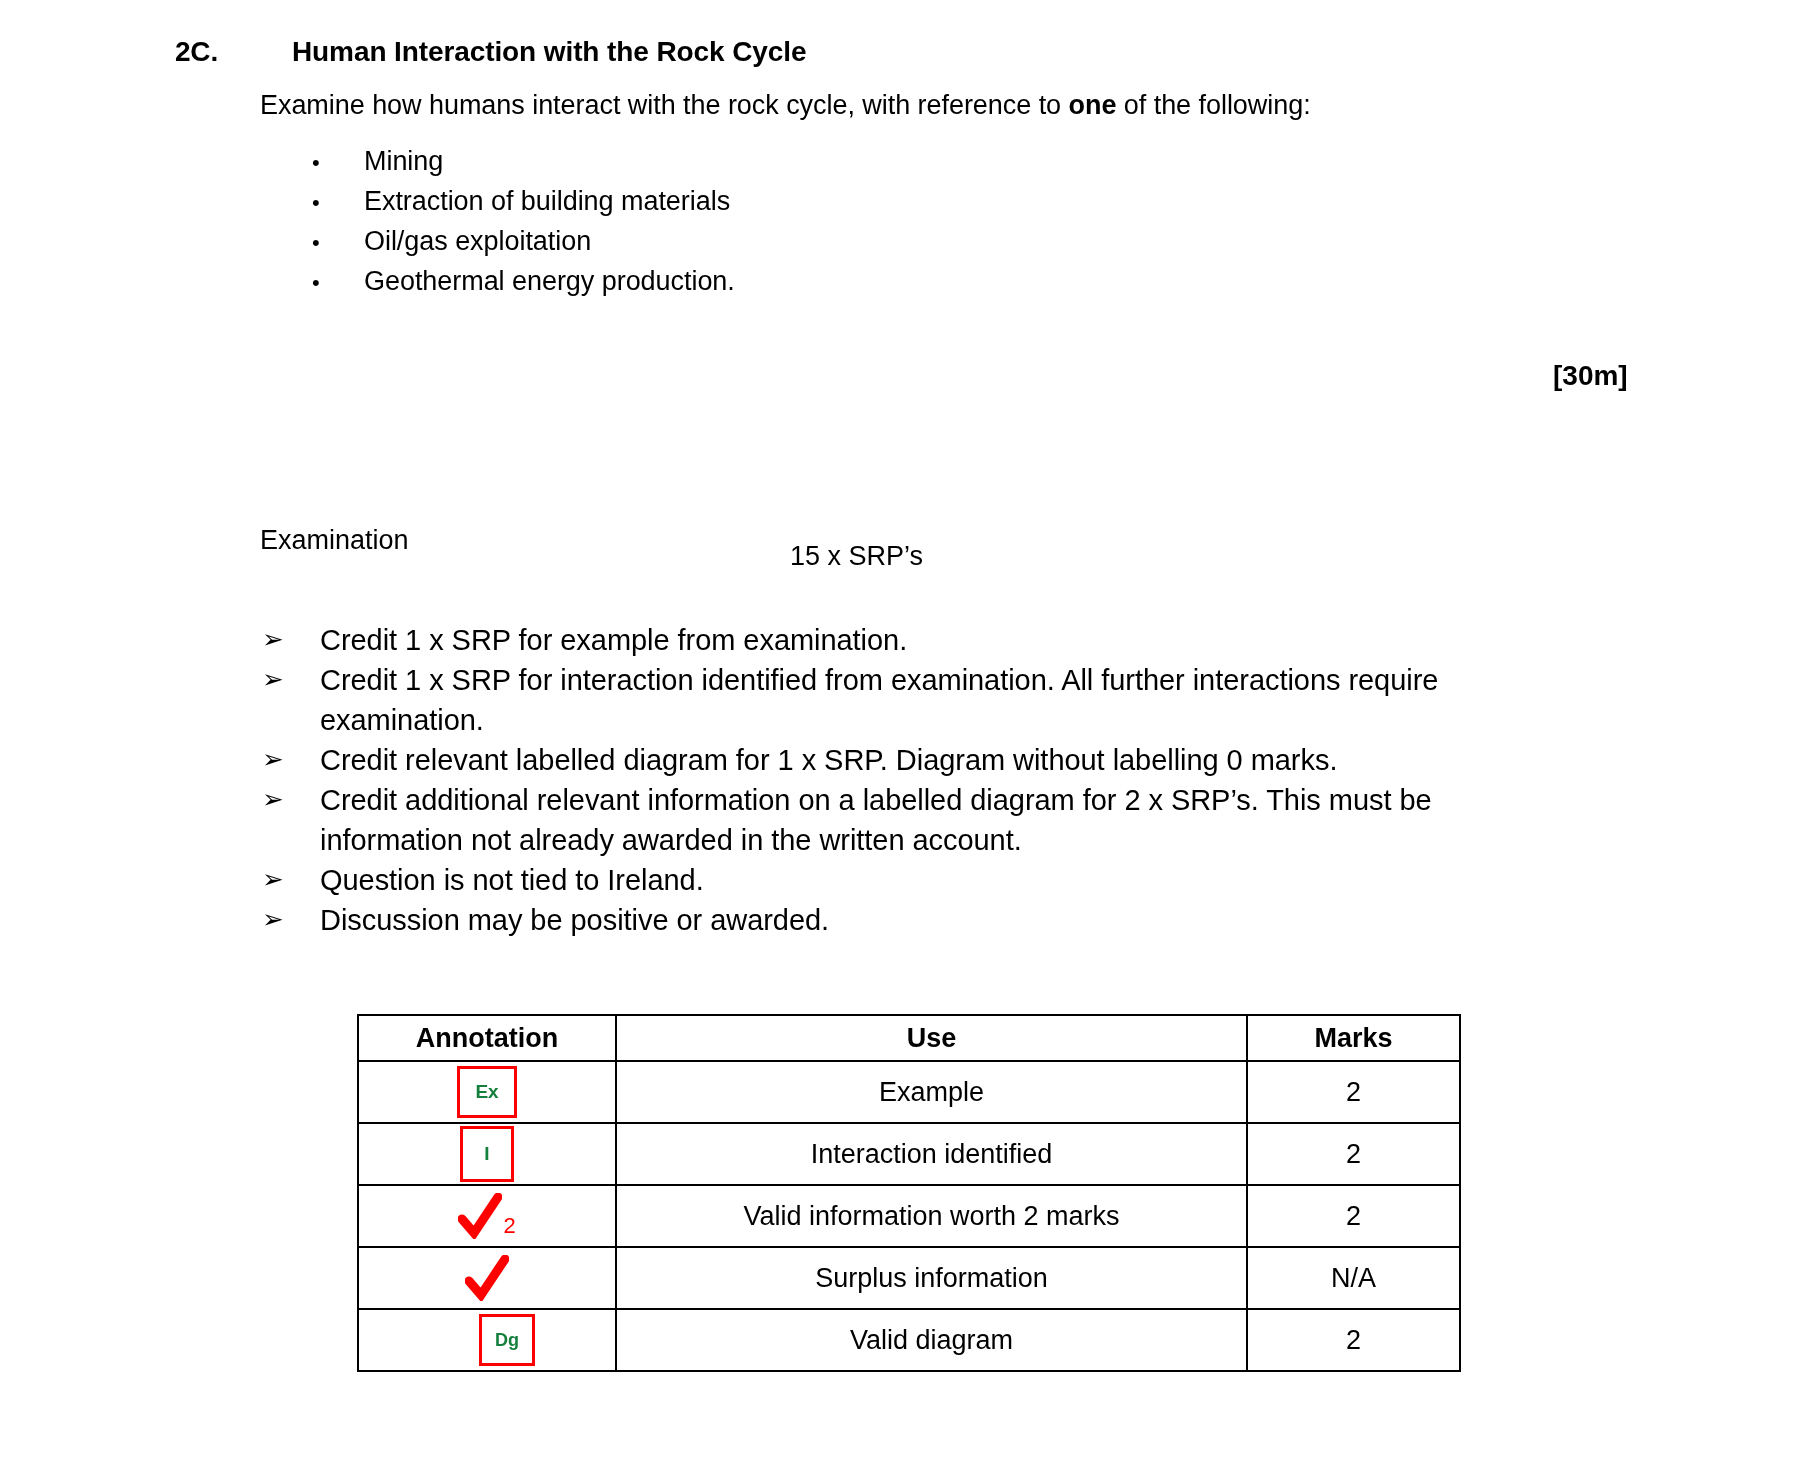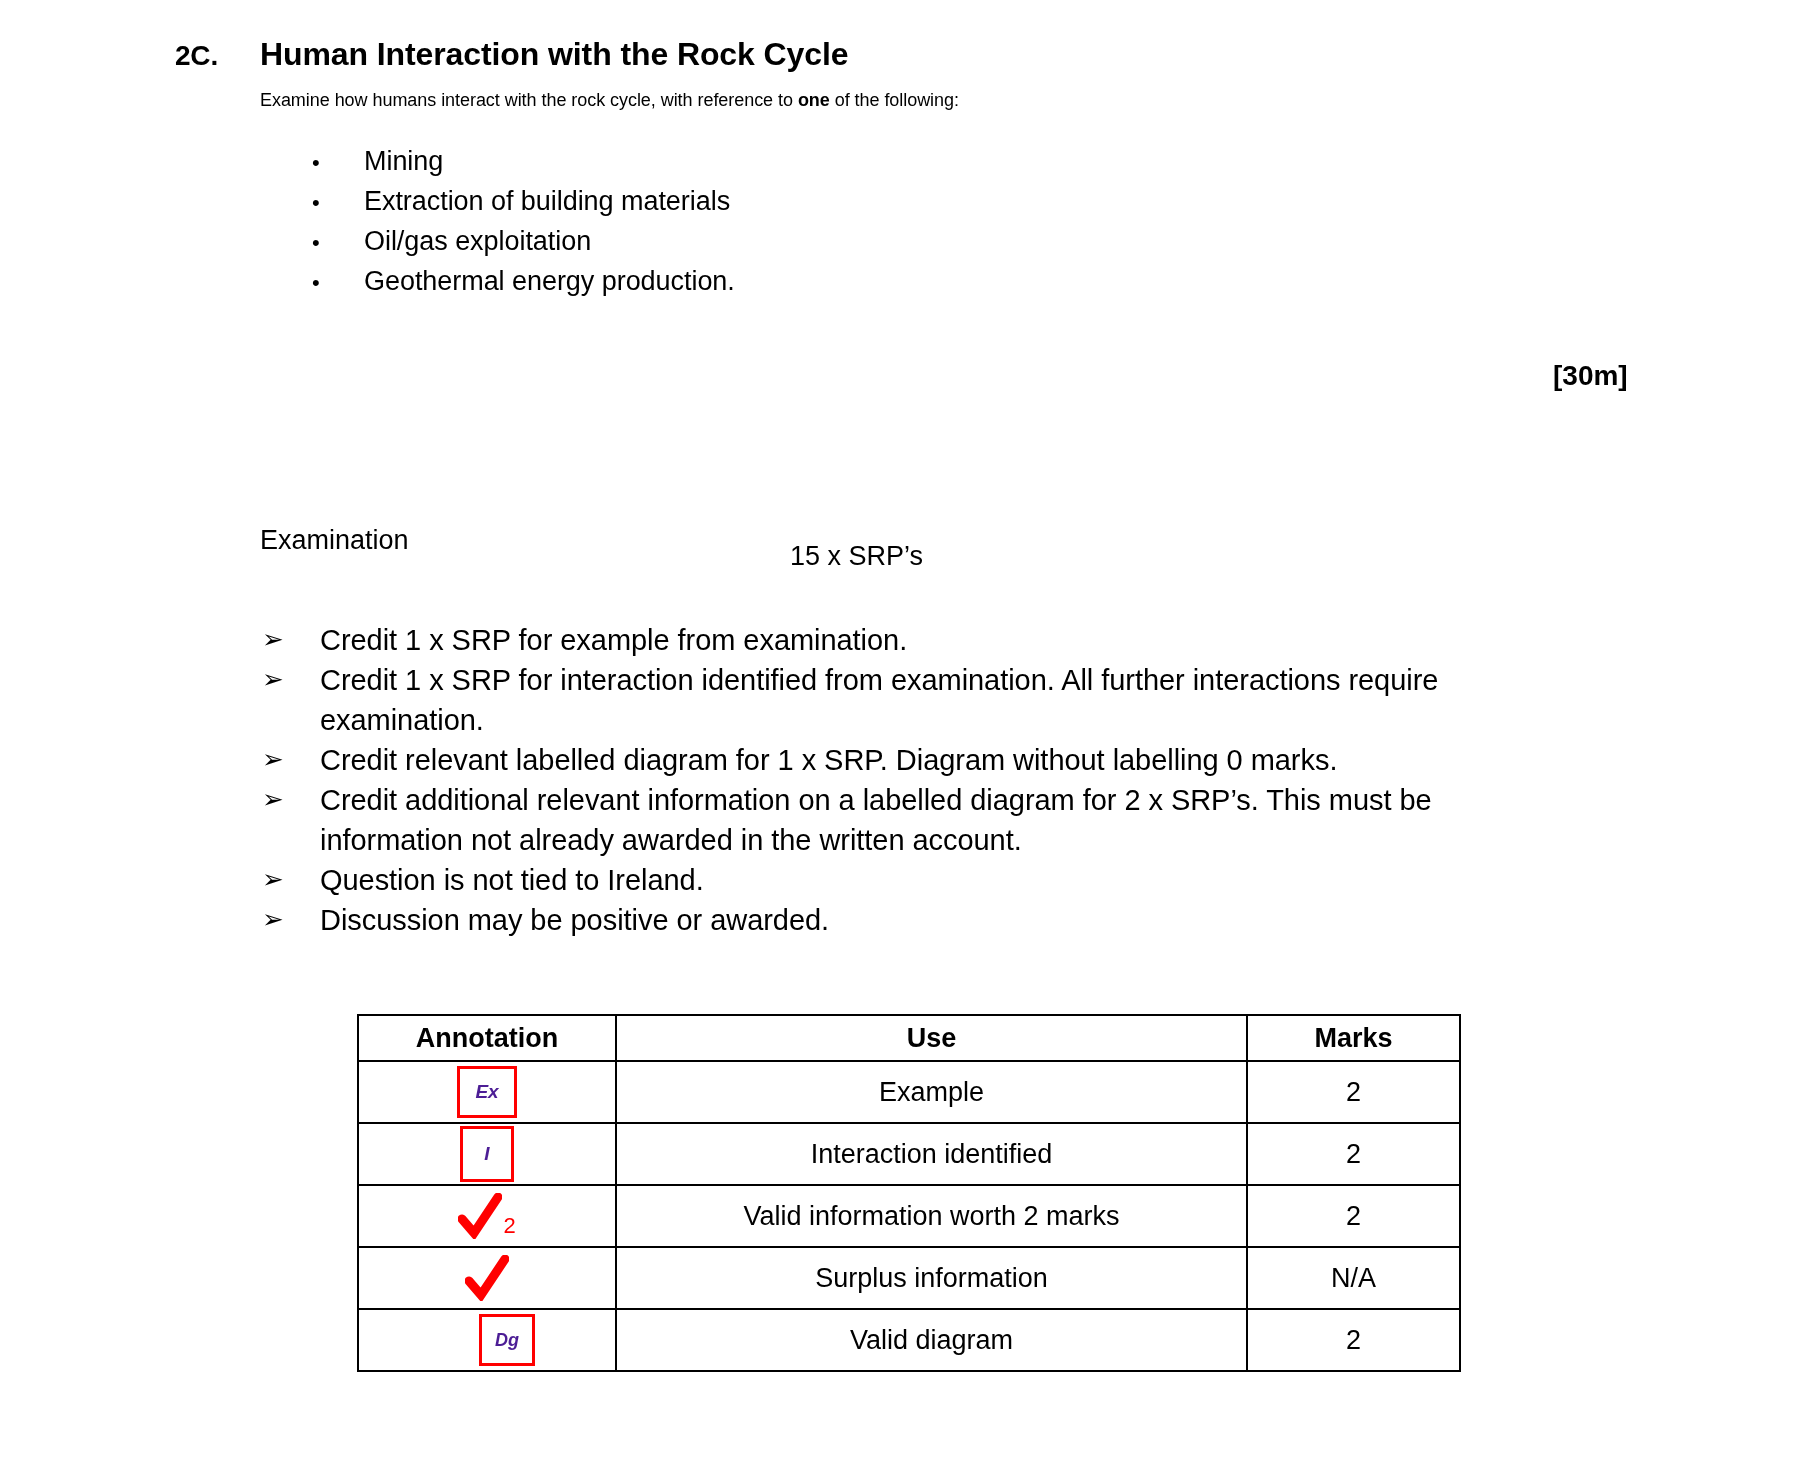--- a/index.html
+++ b/index.html
@@ -31,31 +31,32 @@
     align-items: baseline;
   }
   .q-num {
     font-size: 28px;
     font-weight: bold;
     width: 85px;
     flex: 0 0 85px;
     letter-spacing: -0.2px;
   }
   .q-title {
-    font-size: 32px;
+    font-size: 28px;
     font-weight: bold;
     letter-spacing: -0.1px;
+    margin-left: 32px;
   }
 
   
   .intro {
     position: absolute;
     left: 260px;
     top: 90px;
-    font-size: 18px;
+    font-size: 27px;
     letter-spacing: -0.05px;
     white-space: nowrap;
   }
   .intro b { font-weight: bold; }
 
   
   .bullets {
     position: absolute;
     left: 312px;
     top: 146px;
@@ -165,28 +166,27 @@
 
   
   .ann-cell {
     display: flex;
     align-items: center;
     justify-content: center;
     height: 60px;
   }
   .ann-box {
     border: 3px solid #FF0000;
-    color: #4c1d95;
+    color: #15803d;
     font-weight: bold;
     display: inline-flex;
     align-items: center;
     justify-content: center;
     font-family: "Liberation Sans", sans-serif;
     letter-spacing: 0px;
-    font-style: italic;
   }
   .ann-box.ex { width: 54px; height: 46px; font-size: 19px; }
   .ann-box.i  { width: 48px; height: 50px; font-size: 19px; }
   .ann-box.dg { width: 50px; height: 46px; font-size: 18px; margin-left: 40px; }
 
   .tick-wrap {
     display: inline-flex;
     align-items: flex-start;
     justify-content: center;
     position: relative;

